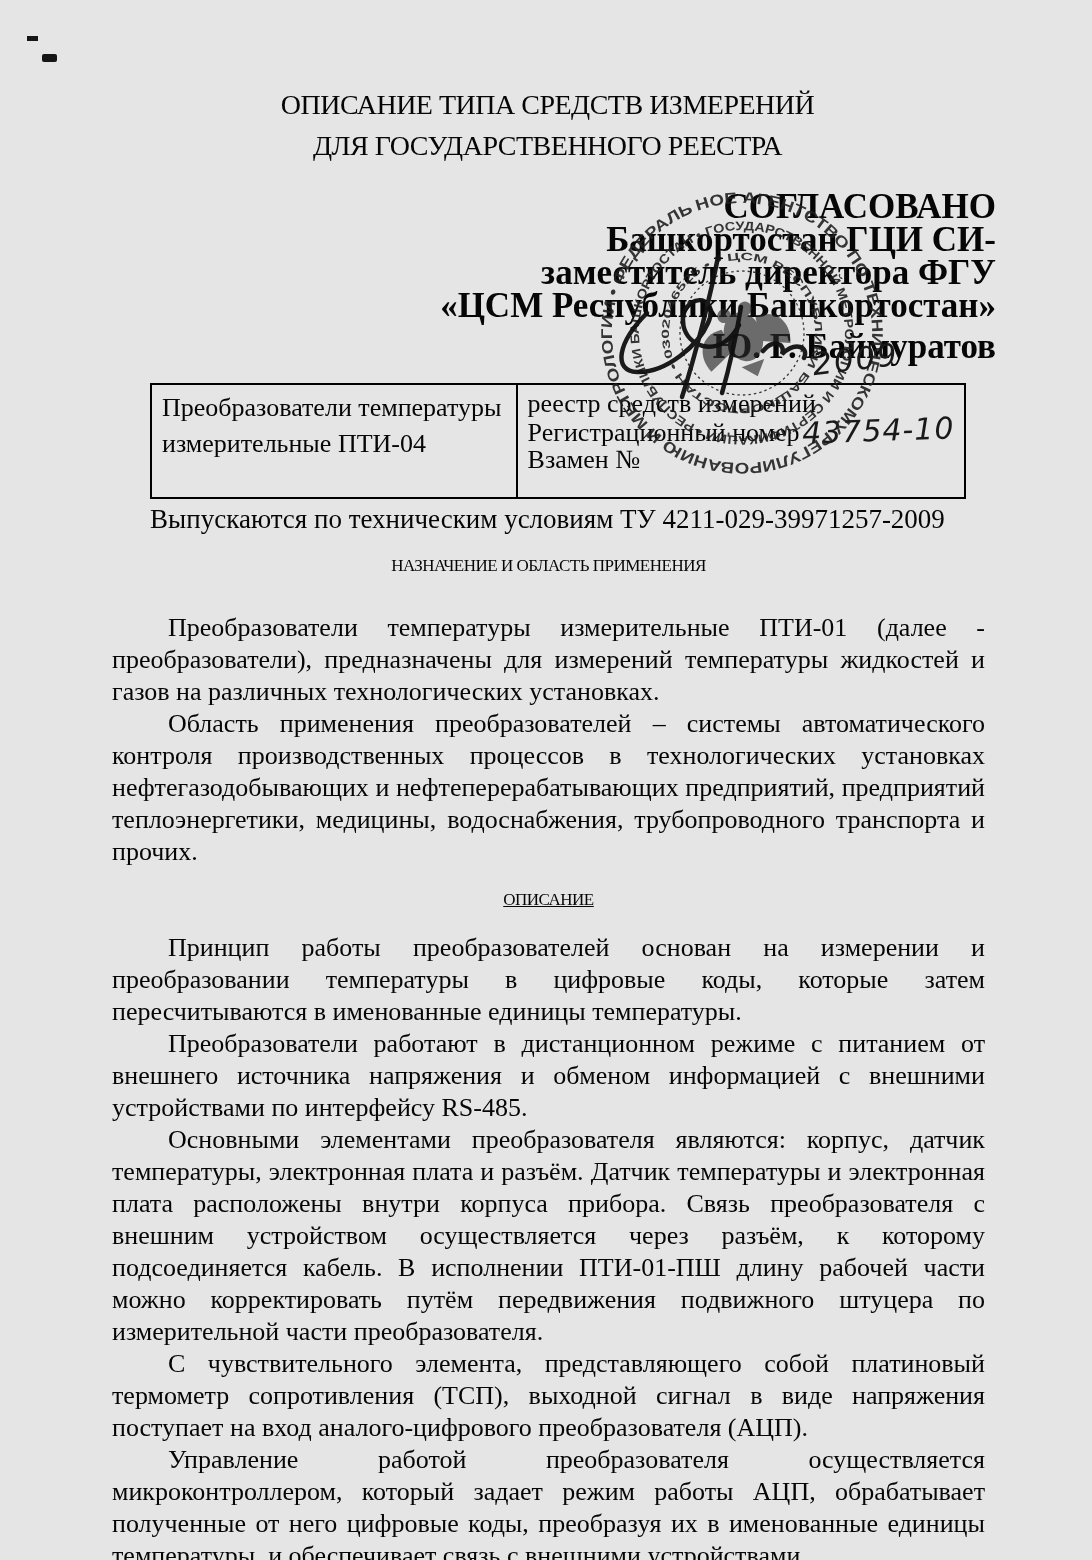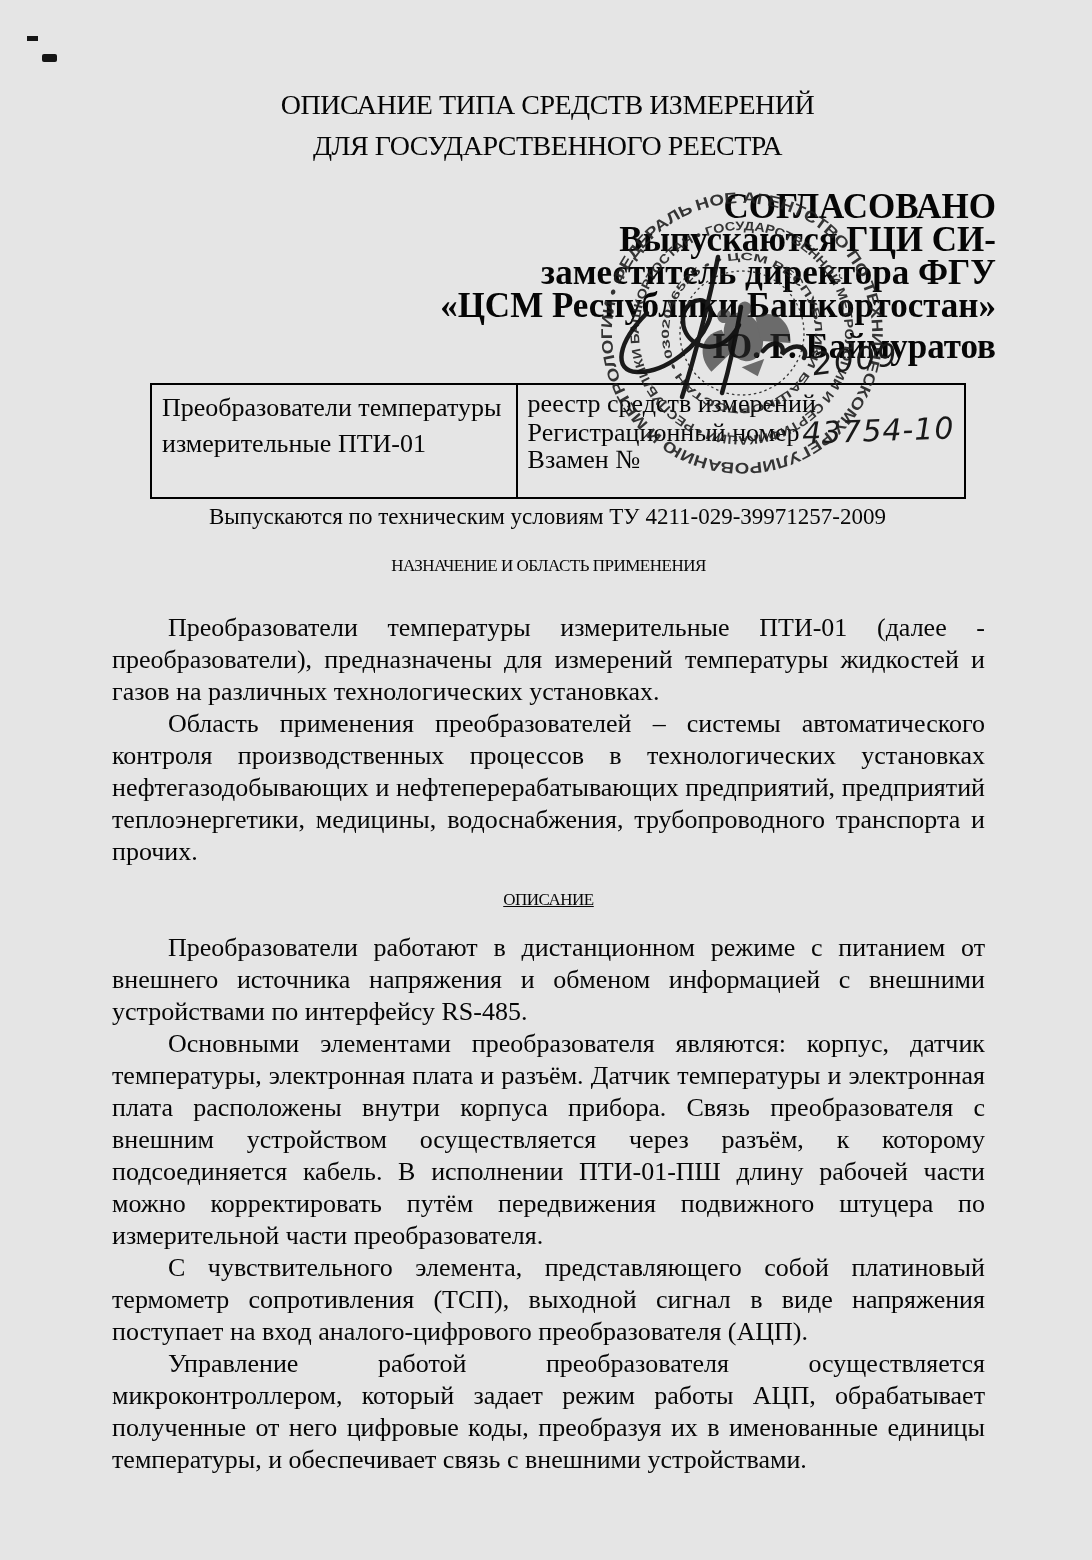--- a/index.html
+++ b/index.html
@@ -46,21 +46,21 @@
   .cell-left{width:409px;border-right:2px solid #000;line-height:36px;}
   .cell-right{flex:1;line-height:27px;}
   .cell-right .row{white-space:nowrap;}
   .hw-regnum{
     display:inline-block;font-size:30px;letter-spacing:1px;
     transform:rotate(-2deg);margin-left:2px;
   }
 
   .issued-line{
     position:absolute;top:504px;left:110px;width:875px;
-    text-align:center;font-size:23px;
+    text-align:center;font-size:27px;
   }
 
   .doc-body{
     position:absolute;top:550px;left:112px;width:873px;
     font-size:26px;line-height:32px;
   }
   .section-heading{
     text-align:center;font-size:17px;font-weight:400;
     letter-spacing:-0.5px;margin:0 0 30px 0;
   }
@@ -86,28 +86,28 @@
   <div class="corner-mark mark1"></div>
   <div class="corner-mark mark2"></div>
 
   <header class="doc-title">
     <div>ОПИСАНИЕ ТИПА СРЕДСТВ ИЗМЕРЕНИЙ</div>
     <div>ДЛЯ ГОСУДАРСТВЕННОГО РЕЕСТРА</div>
   </header>
 
   <div class="approval">
     <div>СОГЛАСОВАНО</div>
-    <div>Выпускаются ГЦИ СИ-</div>
+    <div>Башкортостан ГЦИ СИ-</div>
     <div>заместитель директора ФГУ</div>
     <div>«ЦСМ Республики Башкортостан»</div>
     <div class="signatory">Ю. Г. Баймуратов</div>
   </div>
 
   <div class="reg-table">
-    <div class="cell cell-left">Преобразователи температуры измерительные ПТИ-01</div>
+    <div class="cell cell-left">Преобразователи температуры измерительные ПТИ-04</div>
     <div class="cell cell-right">
       <div class="row">реестр средств измерений</div>
       <div class="row"><span>Регистрационный номер</span><span class="handwritten hw-regnum">43754-10</span></div>
       <div class="row">Взамен №</div>
     </div>
   </div>
 
   <svg class="stamp-svg" width="310" height="305" viewBox="0 0 310 305">
     <defs>
       <path id="ring-outer" d="M155,22 A130,130 0 1 1 154.9,22"></path>
@@ -145,19 +145,20 @@
   <div class="handwritten hw-date">2009</div>
 
   <div class="issued-line">Выпускаются по техническим условиям ТУ 4211-029-39971257-2009</div>
 
   <main class="doc-body">
     <h2 class="section-heading">НАЗНАЧЕНИЕ И ОБЛАСТЬ ПРИМЕНЕНИЯ</h2>
     <p>Преобразователи температуры измерительные ПТИ-01 (далее - преобразователи), предназначены для измерений температуры жидкостей и газов на различных технологических установках.</p>
     <p>Область применения преобразователей – системы автоматического контроля производственных процессов в технологических установках нефтегазодобывающих и нефтеперерабатывающих предприятий, предприятий теплоэнергетики, медицины, водоснабжения, трубопроводного транспорта и прочих.</p>
 
     <h2 class="section-heading second">ОПИСАНИЕ</h2>
+    <p>Принцип работы преобразователей основан на измерении и преобразовании температуры в цифровые коды, которые затем пересчитываются в именованные единицы температуры.</p>
     <p>Преобразователи работают в дистанционном режиме с питанием от внешнего источника напряжения и обменом информацией с внешними устройствами по интерфейсу RS-485.</p>
     <p>Основными элементами преобразователя являются: корпус, датчик температуры, электронная плата и разъём. Датчик температуры и электронная плата расположены внутри корпуса прибора. Связь преобразователя с внешним устройством осуществляется через разъём, к которому подсоединяется кабель. В исполнении ПТИ-01-ПШ длину рабочей части можно корректировать путём передвижения подвижного штуцера по измерительной части преобразователя.</p>
     <p>С чувствительного элемента, представляющего собой платиновый термометр сопротивления (ТСП), выходной сигнал в виде напряжения поступает на вход аналого-цифрового преобразователя (АЦП).</p>
     <p>Управление работой преобразователя осуществляется микроконтроллером, который задает режим работы АЦП, обрабатывает полученные от него цифровые коды, преобразуя их в именованные единицы температуры, и обеспечивает связь с внешними устройствами.</p>
   </main>
 
 </div>
 
 </body></html>

